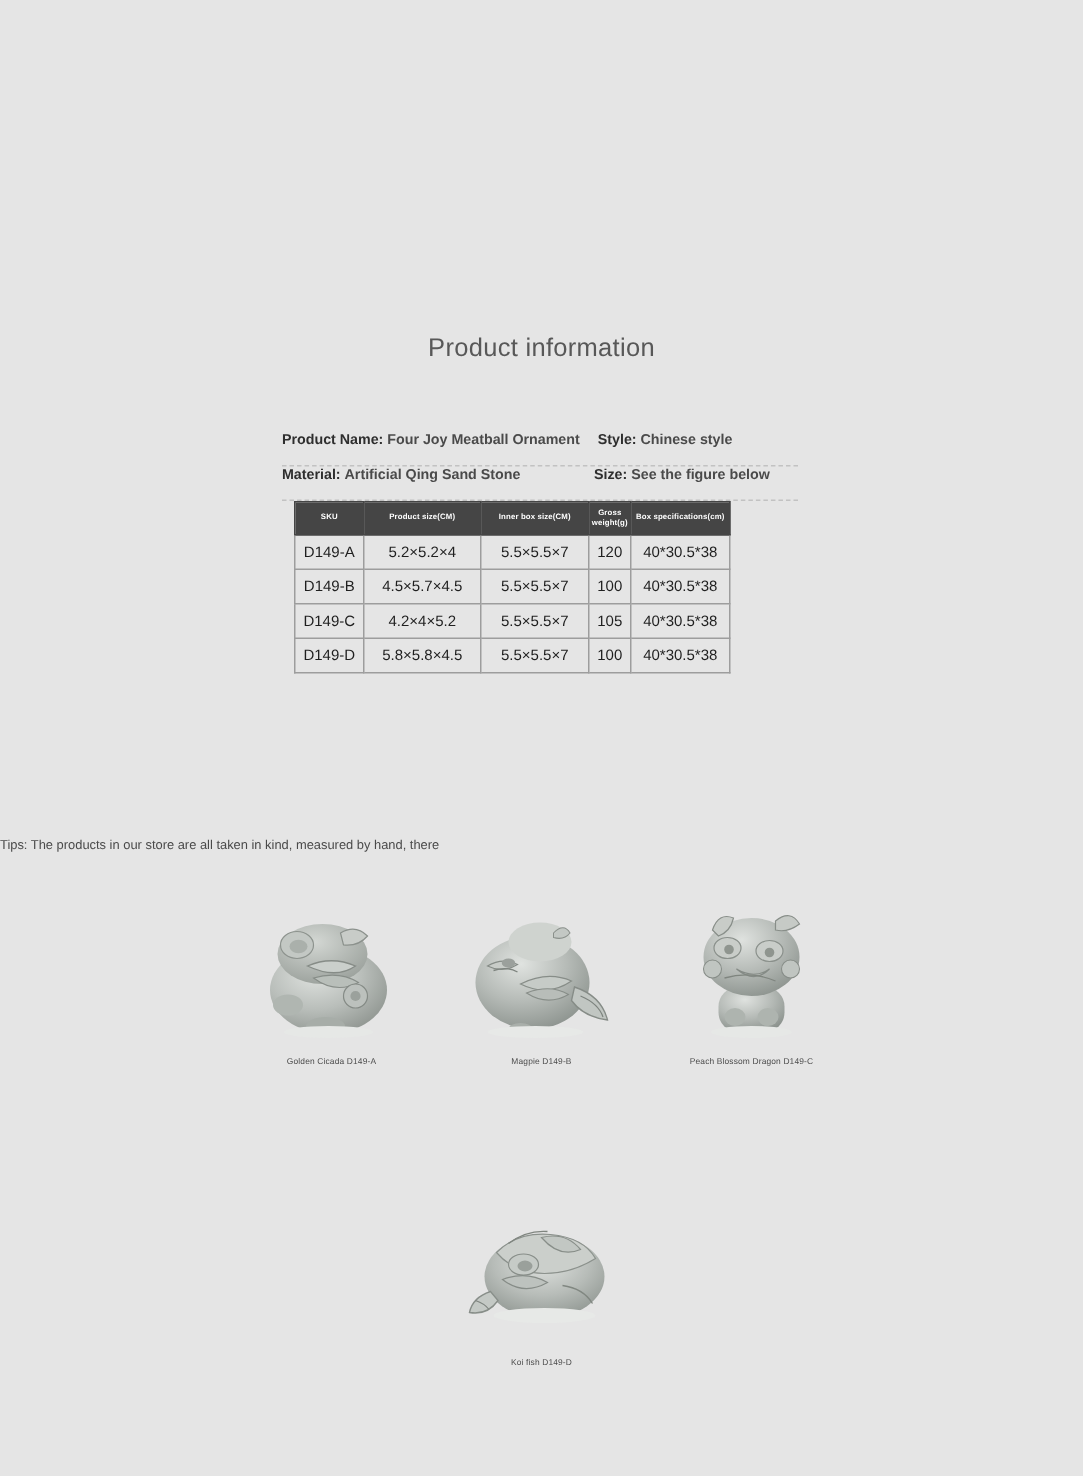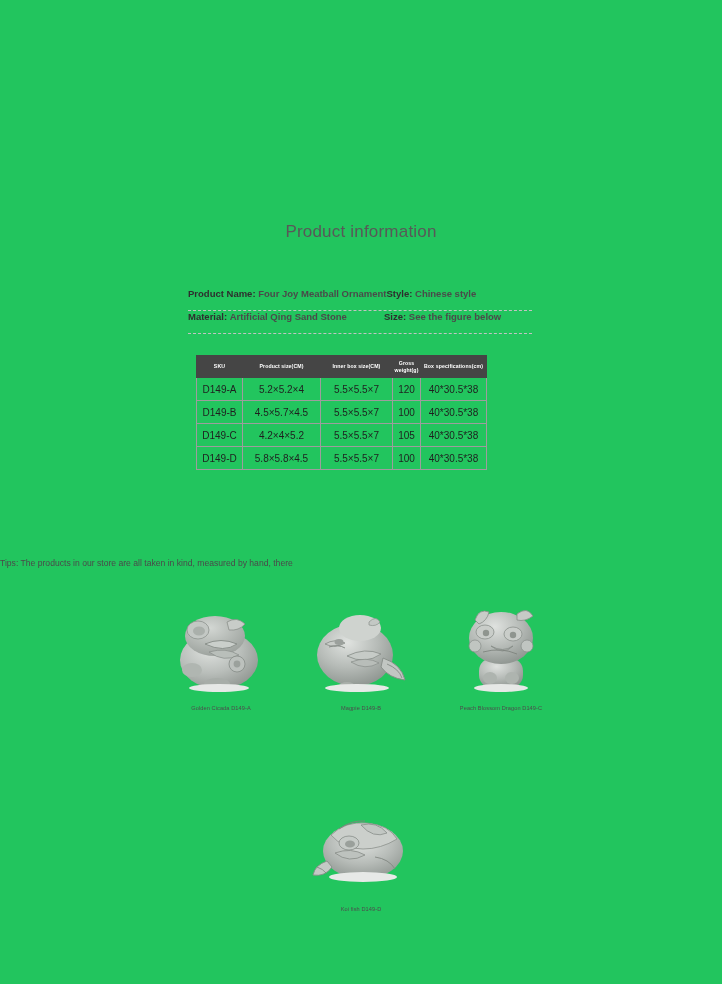--- a/index.html
+++ b/index.html
@@ -13,21 +13,21 @@
     font-family: "Liberation Sans", sans-serif;
     color: #3a3a3a;
     position: relative;
     overflow: hidden;
   }
 
   .page {
     width: 722px;
     height: 984px;
     position: relative;
-    background: #22c55e;
+    background: #e5e5e5;
   }
 
   
   .title {
     position: absolute;
     top: 222px;
     left: 0;
     width: 722px;
     text-align: center;
     font-size: 17px;
@@ -50,41 +50,42 @@
   }
   .spec-left {
     flex: 0 0 196px;
     font-size: 9.5px;
     white-space: nowrap;
   }
   .spec-right {
     flex: 1 1 auto;
     font-size: 9.5px;
     white-space: nowrap;
+    margin-left: 12px;
   }
   .spec-row.row2 .spec-right {
   }
   .spec-key {
     font-weight: bold;
     color: #2e2e2e;
   }
   .spec-val {
     color: #4a4a4a;
     font-weight: bold;
   }
   .divider {
     height: 0;
     border-top: 1px dashed #c2c2c2;
     width: 100%;
   }
 
   
   .table-wrap {
     position: absolute;
-    top: 355px;
+    top: 334px;
     left: 176px;
     width: 290px;
     padding-left: 20px;
   }
   table.spec-table {
     border-collapse: collapse;
     width: 290px;
     table-layout: fixed;
   }
   table.spec-table th {

